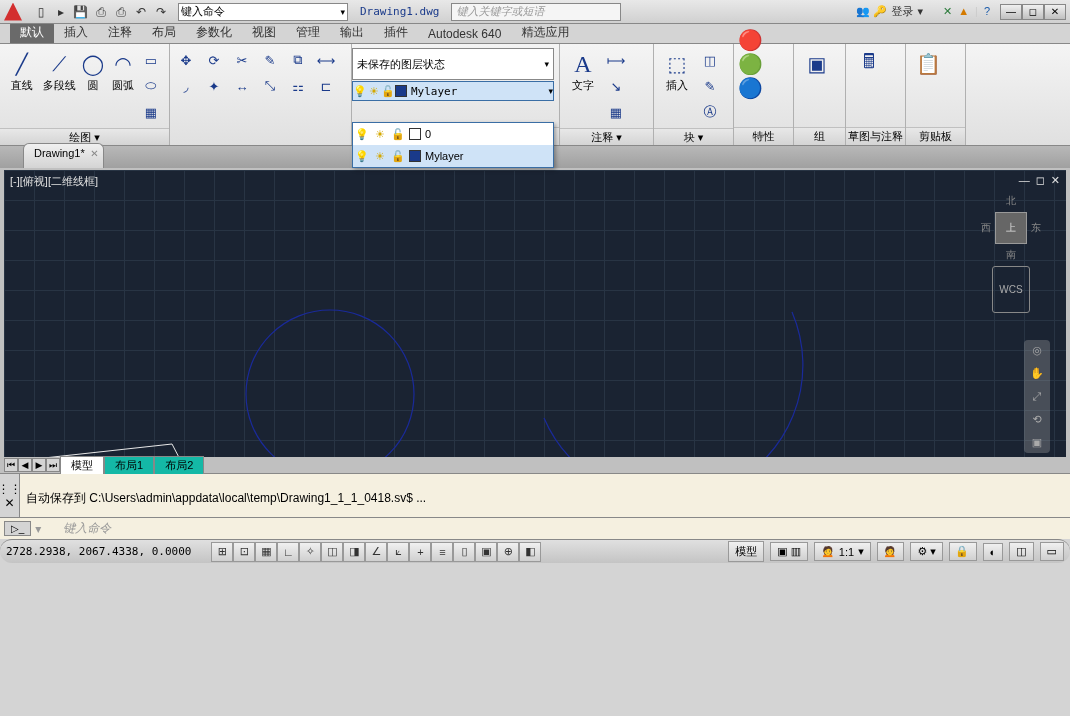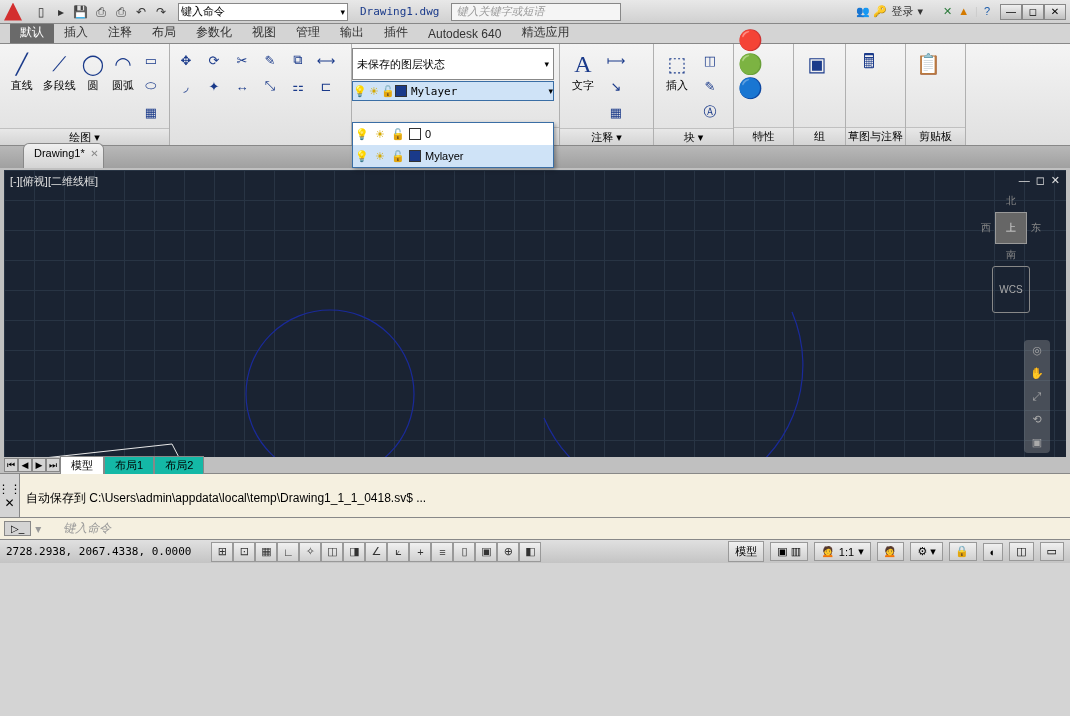--- a/index.html
+++ b/index.html
@@ -73,21 +73,21 @@
 
 
 .cmd { height: 44px; background: #f5f0e0; border-top: 1px solid #888; font-family: monospace; font-size: 12px; display: flex; }
 .cmd-left { width: 20px; display: flex; flex-direction: column; align-items: center; justify-content: center; background: #d4d4d4; border-right: 1px solid #888; }
 .cmd-body { flex: 1; padding: 16px 6px; }
 .cmd-input { height: 22px; background: #f5f0e0; border-top: 1px solid #888; display: flex; align-items: center; padding: 0 4px; font-family: monospace; font-size: 12px; }
 .cmd-prompt { background: #d4d4d4; border: 1px solid #888; padding: 1px 6px; margin-right: 4px; font-size: 10px; }
 .cmd-placeholder { color: #999; font-style: italic; }
 
 
-.status { height: 24px; background: linear-gradient(#e0e0e0,#c4c4c4); border-top: 1px solid #888; display: flex; align-items: center; padding: 0 6px; font-size: 11px; }
+.status { height: 24px; background: linear-gradient(#e0e0e0,#c4c4c4); border-top: 1px solid #888; display: flex; align-items: center; padding: 0 6px; font-size: 11px; border-radius: 12px; }
 .coords { font-family: monospace; margin-right: 20px; }
 .status-btns { display: flex; gap: 0; }
 .sb-btn { width: 22px; height: 20px; border: 1px solid #999; background: linear-gradient(#f0f0f0,#d0d0d0); display: flex; align-items: center; justify-content: center; font-size: 11px; color: #333; }
 .status-right { margin-left: auto; display: flex; align-items: center; gap: 6px; }
 .sr-seg { padding: 2px 6px; border: 1px solid #999; background: linear-gradient(#f0f0f0,#d0d0d0); display: flex; align-items: center; gap: 4px; }
 
 .dd-arrow::after { content: "▾"; margin-left: auto; font-size: 9px; }
 </style>
 </head>
 <body>

